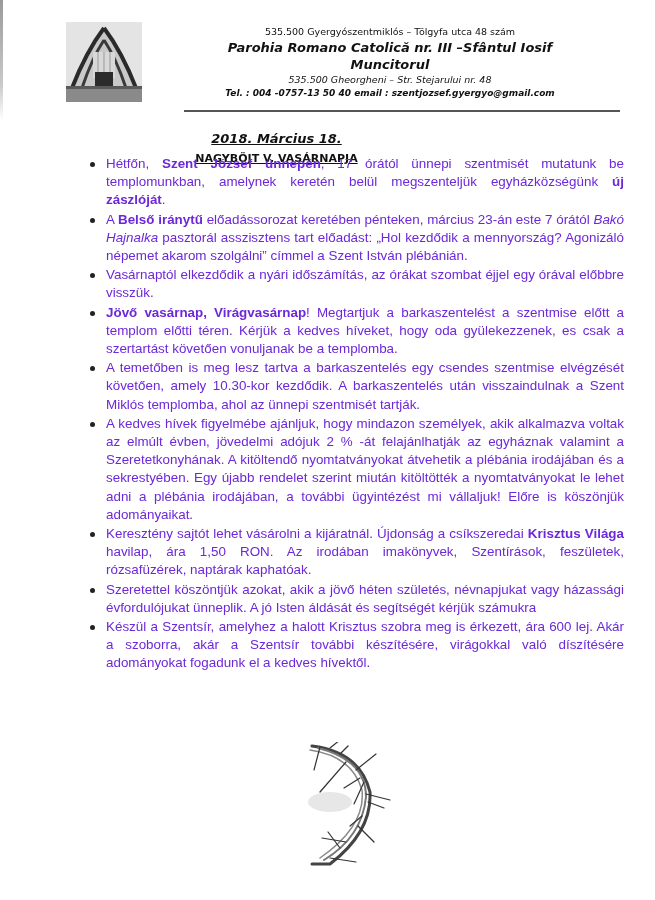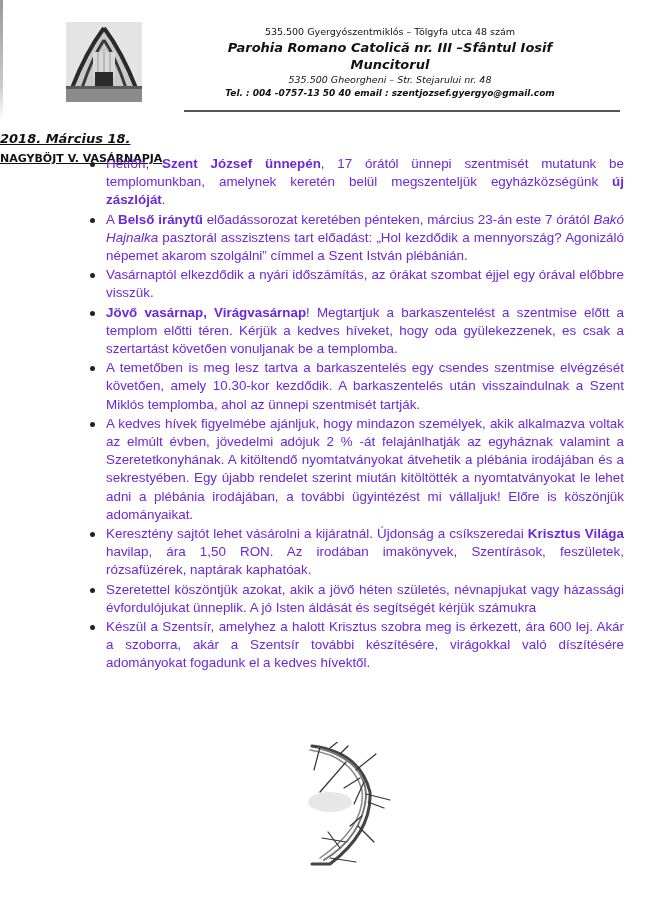--- a/index.html
+++ b/index.html
@@ -28,21 +28,21 @@
     .header-text .l4 { font-size: 9.5px; font-style: italic; line-height: 14px; }
     .header-text .l5 { font-size: 9px; font-style: italic; font-weight: bold; line-height: 13px; }
 
     .header-rule {
       position: absolute; left: 184px; top: 110px; width: 436px; height: 2px;
       background: #555;
     }
 
     
     .title-block {
-      position: absolute; left: 0; top: 128px; width: 553px; 
+      position: absolute; left: 0; top: 128px; width: 553px; text-align: center;
       font-family: "DejaVu Sans", sans-serif; color: #111;
     }
     .title-date {
       font-size: 13px; font-weight: bold; font-style: italic; text-decoration: underline;
       line-height: 17px; display: inline-block;
     }
     .title-sunday {
       font-size: 11px; font-weight: bold; text-decoration: underline; line-height: 17px;
       display: inline-block;
     }

